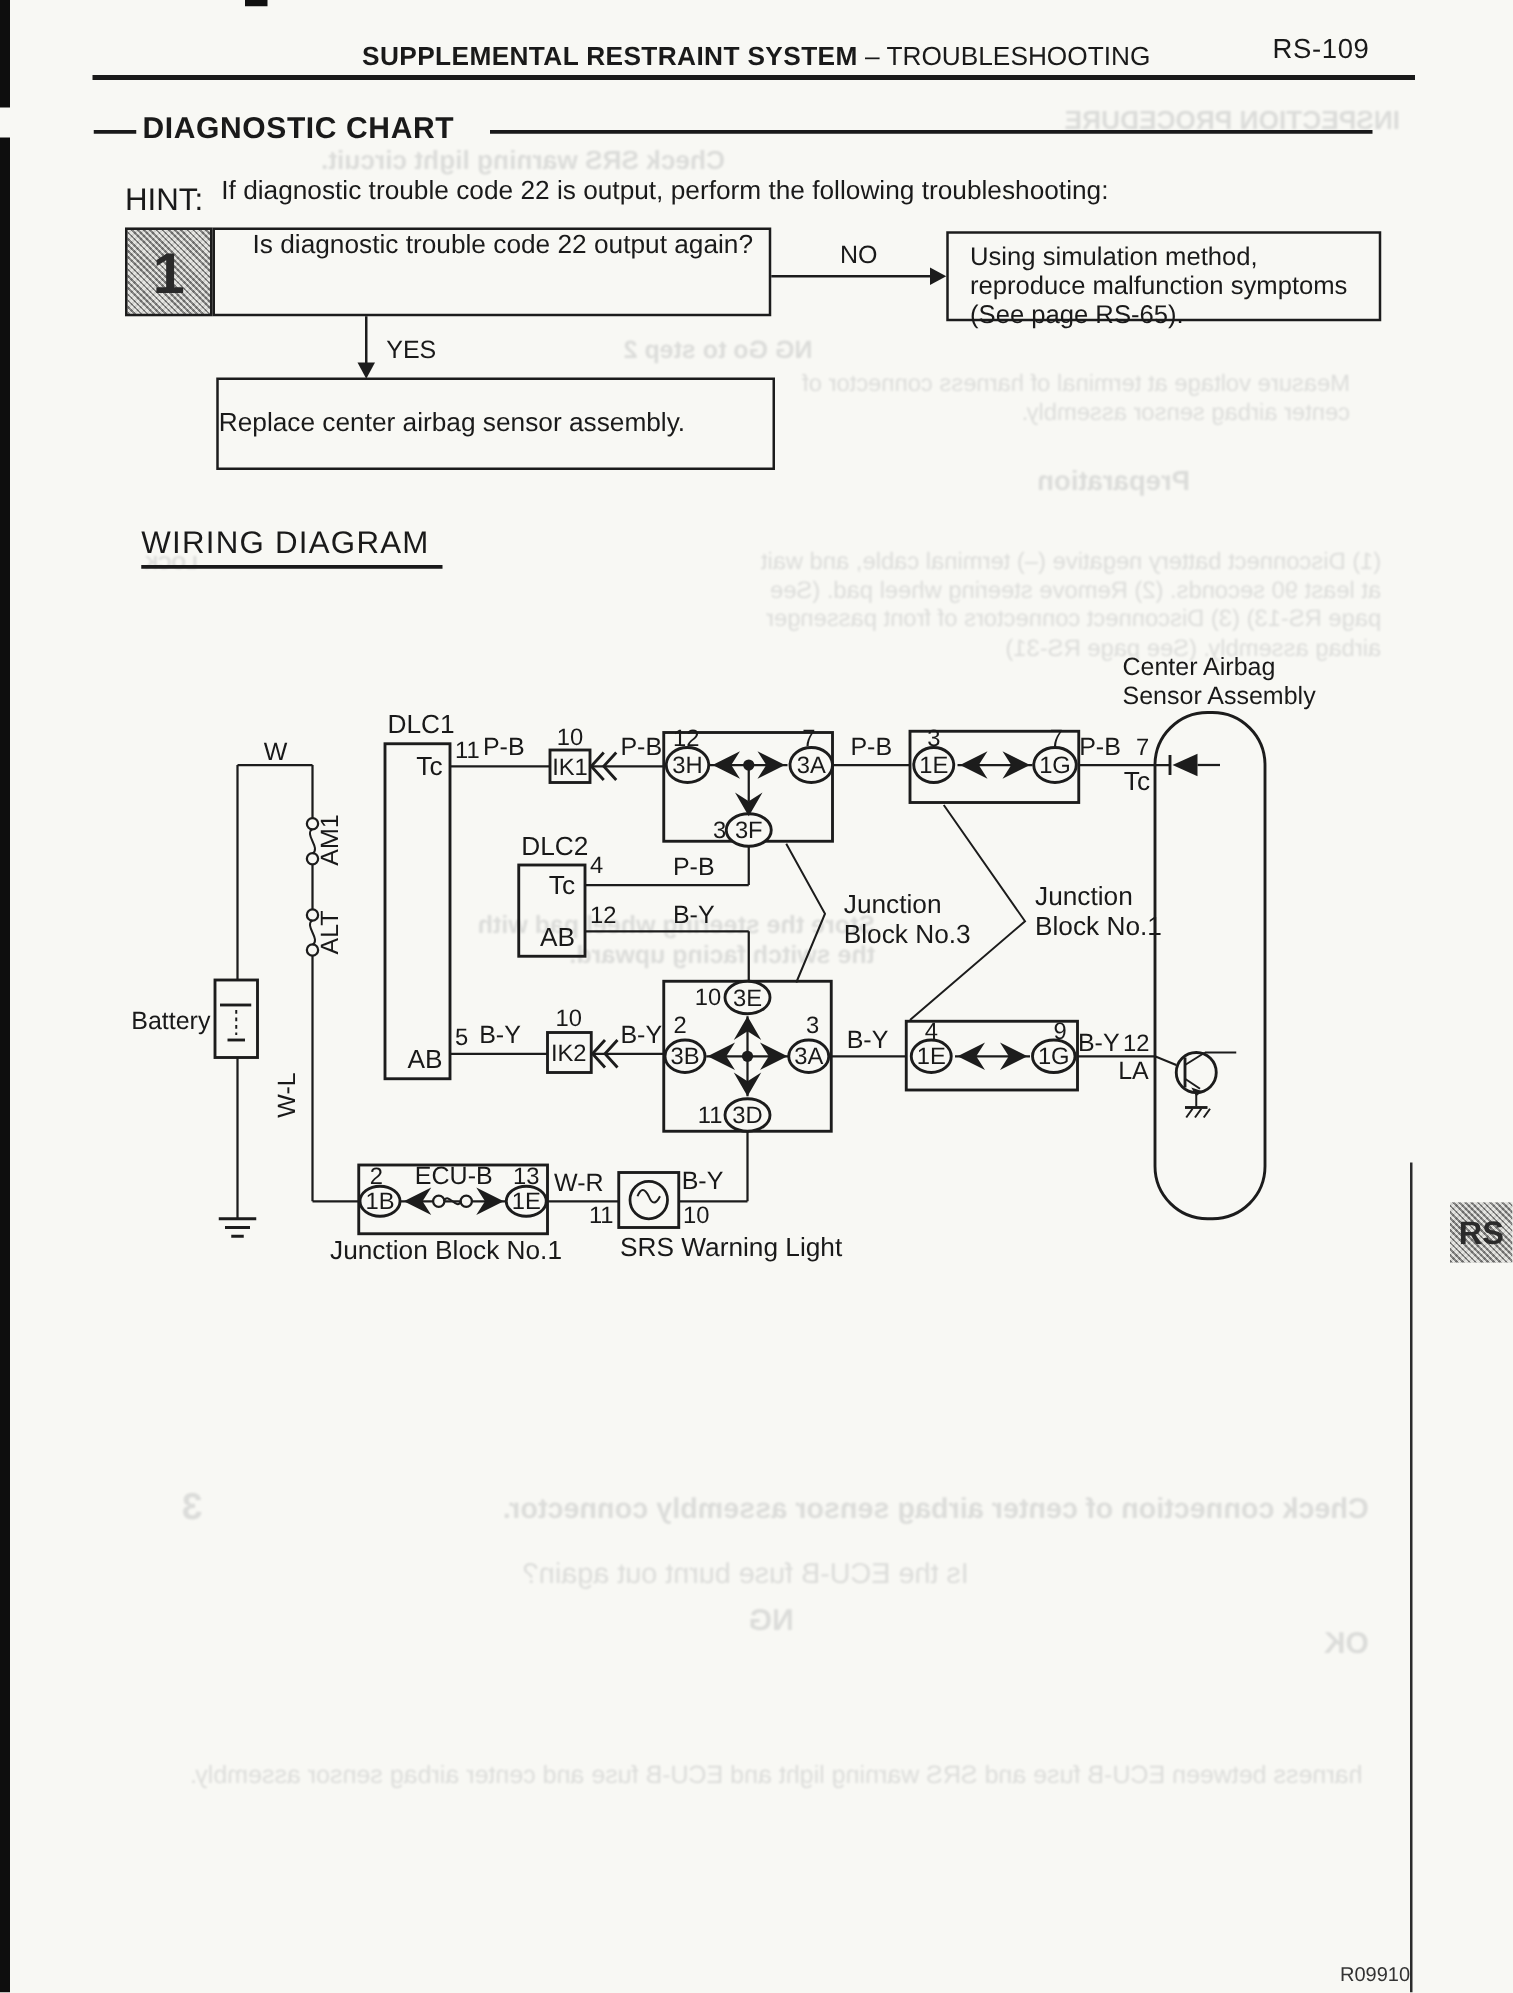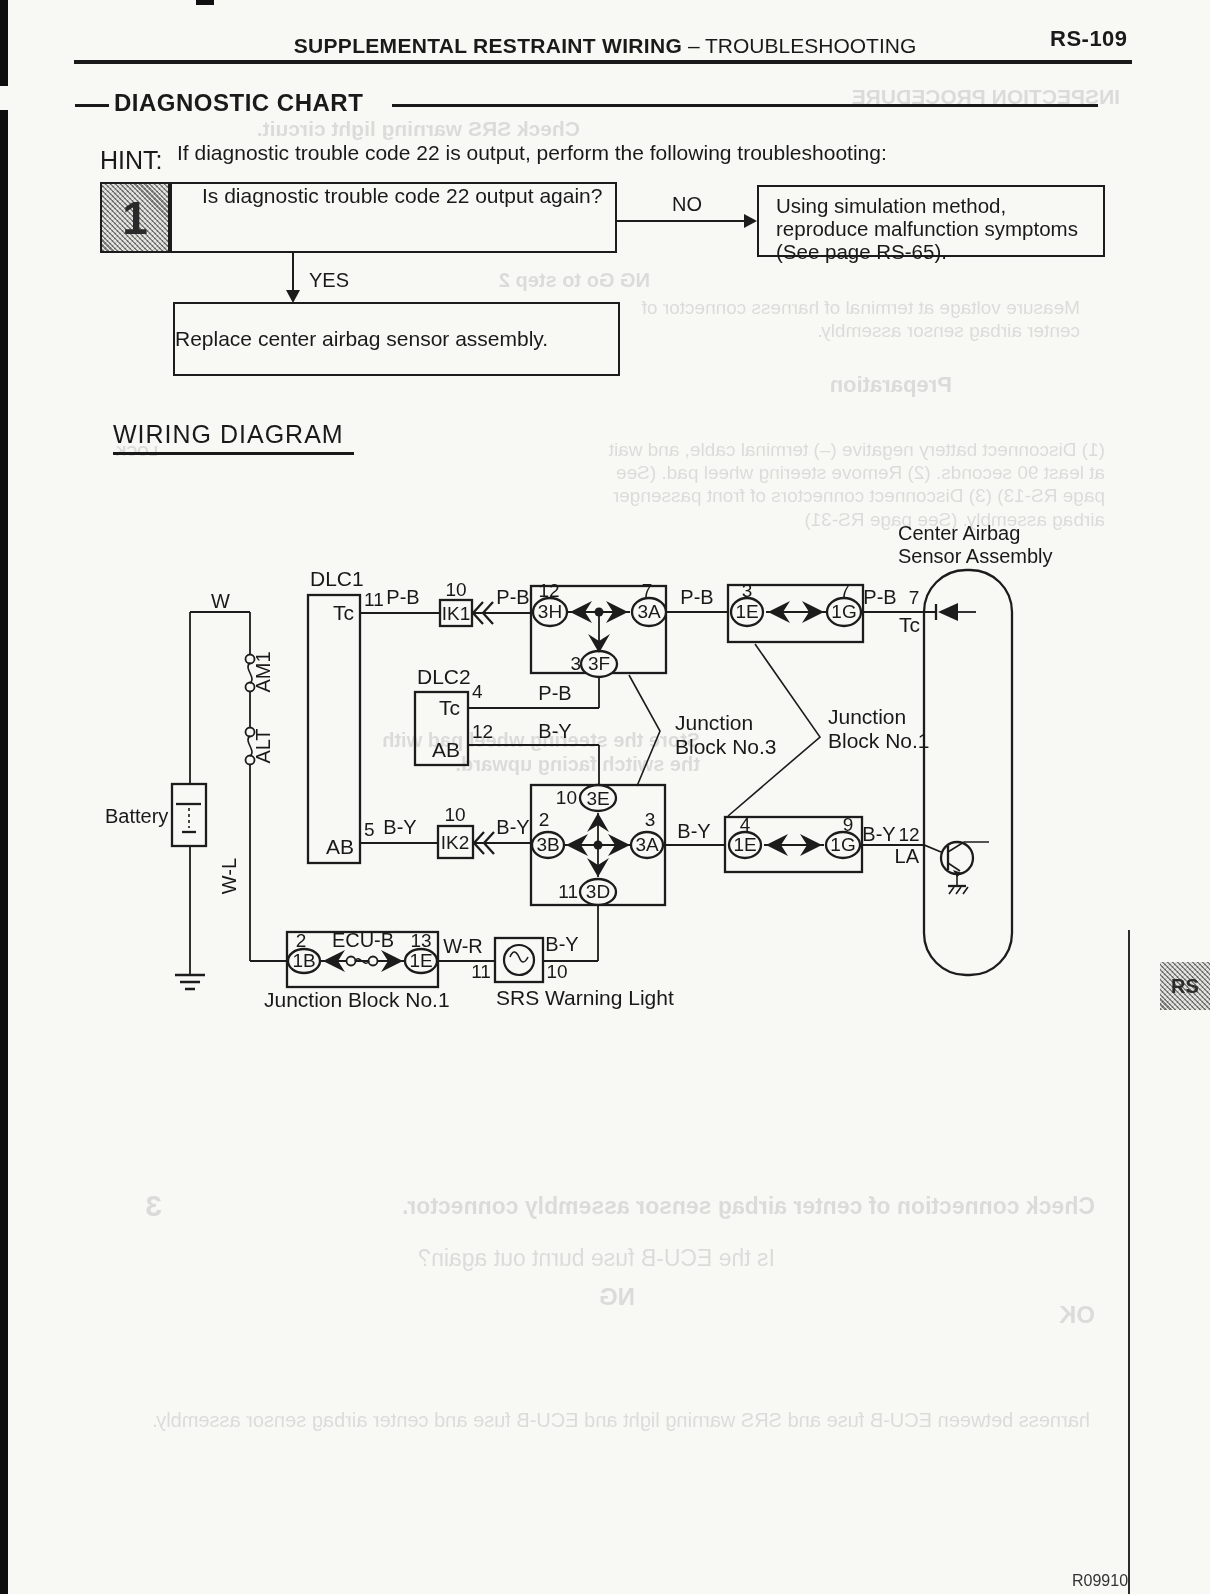--- a/index.html
+++ b/index.html
@@ -36,23 +36,23 @@
 <div class="bleed" style="left:88px;top:442px;width:70px;font-size:15px;font-weight:bold">LOCK</div>
 <div class="bleed" style="left:600px;top:438px;width:505px;font-size:19px">(1) Disconnect battery negative (–) terminal cable, and wait at least 90 seconds. (2) Remove steering wheel pad. (See page RS-13) (3) Disconnect connectors of front passenger airbag assembly. (See page RS-31)</div>
 <div class="bleed" style="left:360px;top:728px;width:340px;font-size:20px;font-weight:bold">Store the steering wheel pad with the switch facing upward.</div>
 <div class="bleed" style="left:185px;top:1192px;width:910px;font-size:23px;font-weight:bold">Check connection of center airbag sensor assembly connector.</div>
 <div class="bleed" style="left:335px;top:1244px;width:440px;font-size:23px">Is the ECU-B fuse burnt out again?</div>
 <div class="bleed" style="left:575px;top:1282px;width:60px;font-size:24px;font-weight:bold">NG</div>
 <div class="bleed" style="left:1035px;top:1300px;width:60px;font-size:24px;font-weight:bold">OK</div>
 <div class="bleed" style="left:150px;top:1408px;width:940px;font-size:20px">harness between ECU-B fuse and SRS warning light and ECU-B fuse and center airbag sensor assembly.</div>
 <div class="bleed" style="left:112px;top:1188px;width:50px;font-size:30px;font-weight:bold">3</div>
 
-<div class="abs" style="left:1050px;top:26px;font-size:22px;font-weight:bold;letter-spacing:.5px">RS-109</div>
+<div class="abs" style="left:1018px;top:26px;font-size:22px;font-weight:normal;letter-spacing:.5px">RS-109</div>
 <div class="abs" style="left:0;top:34px;width:1210px;text-align:center;font-size:21px">
-  <span style="font-weight:bold;letter-spacing:.3px">SUPPLEMENTAL RESTRAINT WIRING</span>
+  <span style="font-weight:bold;letter-spacing:.3px">SUPPLEMENTAL RESTRAINT SYSTEM</span>
   <span style="font-weight:400">– TROUBLESHOOTING</span>
 </div>
 <div class="abs" style="left:74px;top:60px;width:1058px;height:3.5px;background:#1a1a1a"></div>
 
 <div class="abs" style="left:75px;top:104px;width:34px;height:2.5px;background:#1a1a1a"></div>
 <div class="abs" style="left:114px;top:89px;font-size:24px;font-weight:bold;letter-spacing:.5px">DIAGNOSTIC CHART</div>
 <div class="abs" style="left:392px;top:104px;width:706px;height:2.5px;background:#1a1a1a"></div>
 
 <div class="abs" style="left:100px;top:146px;font-size:25px">HINT:</div>
 <div class="abs" style="left:177px;top:141px;font-size:21px">If diagnostic trouble code 22 is output, perform the following troubleshooting:</div>
@@ -304,16 +304,16 @@
     <text class="t19" x="481" y="978" text-anchor="middle">11</text>
     <text class="t20" x="562" y="951" text-anchor="middle">B-Y</text>
     <text class="t19" x="557" y="978" text-anchor="middle">10</text>
 
     <text class="t21" x="264" y="1007">Junction Block No.1</text>
     <text class="t21" x="496" y="1005">SRS Warning Light</text>
   </g>
 </svg>
 
 <div class="abs hatch" style="left:1160px;top:962px;width:50px;height:48px;display:flex;align-items:center;justify-content:center">
-  <span style="font-size:20px;font-weight:bold;color:#2b2b2b">RS</span>
+  <span style="font-size:26px;font-weight:bold;color:#2b2b2b">RS</span>
 </div>
 
 <div class="abs" style="left:1072px;top:1572px;font-size:16px;color:#333">R09910</div>
 
 </body></html>

